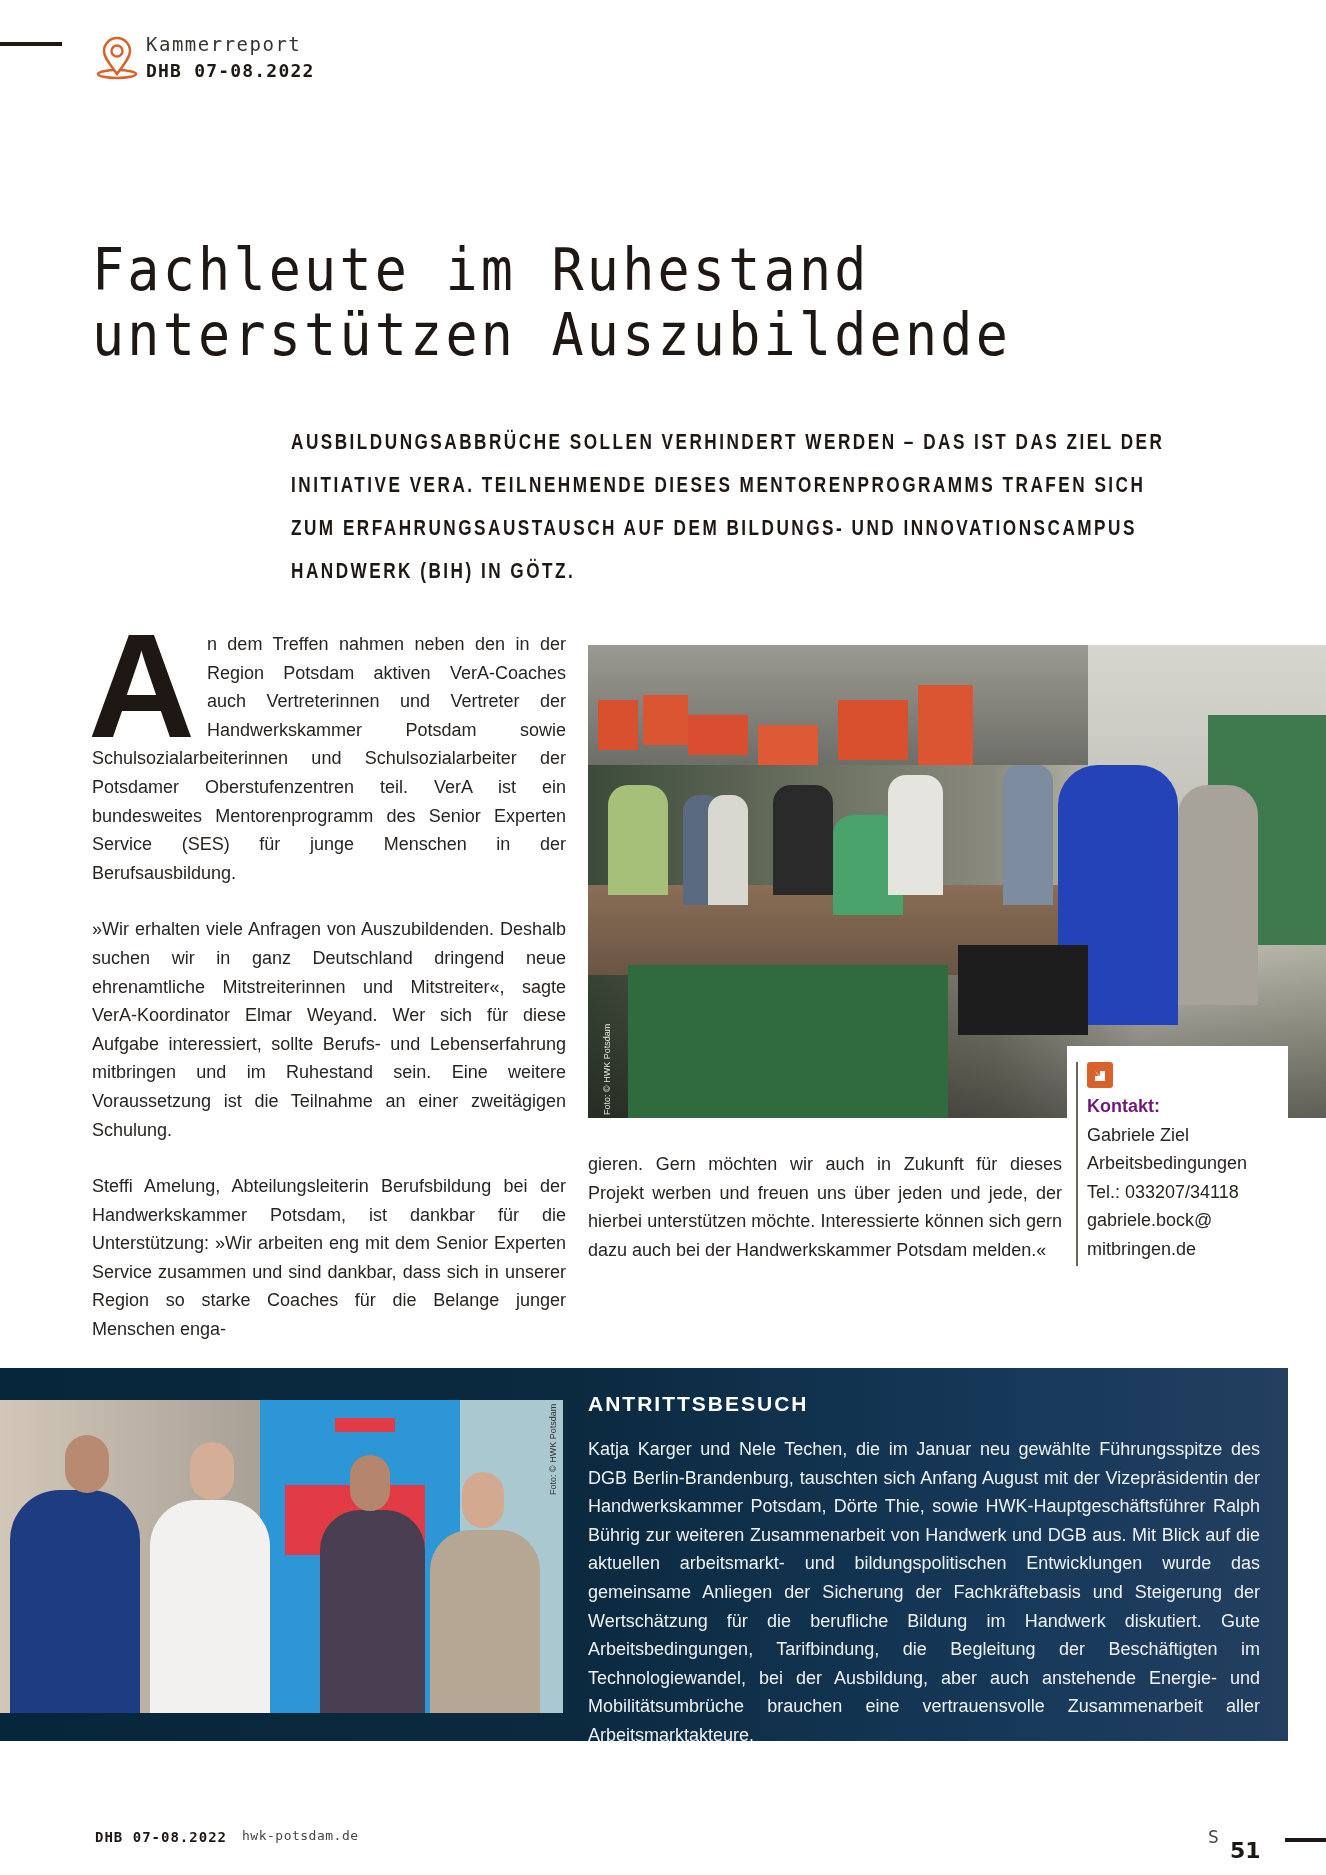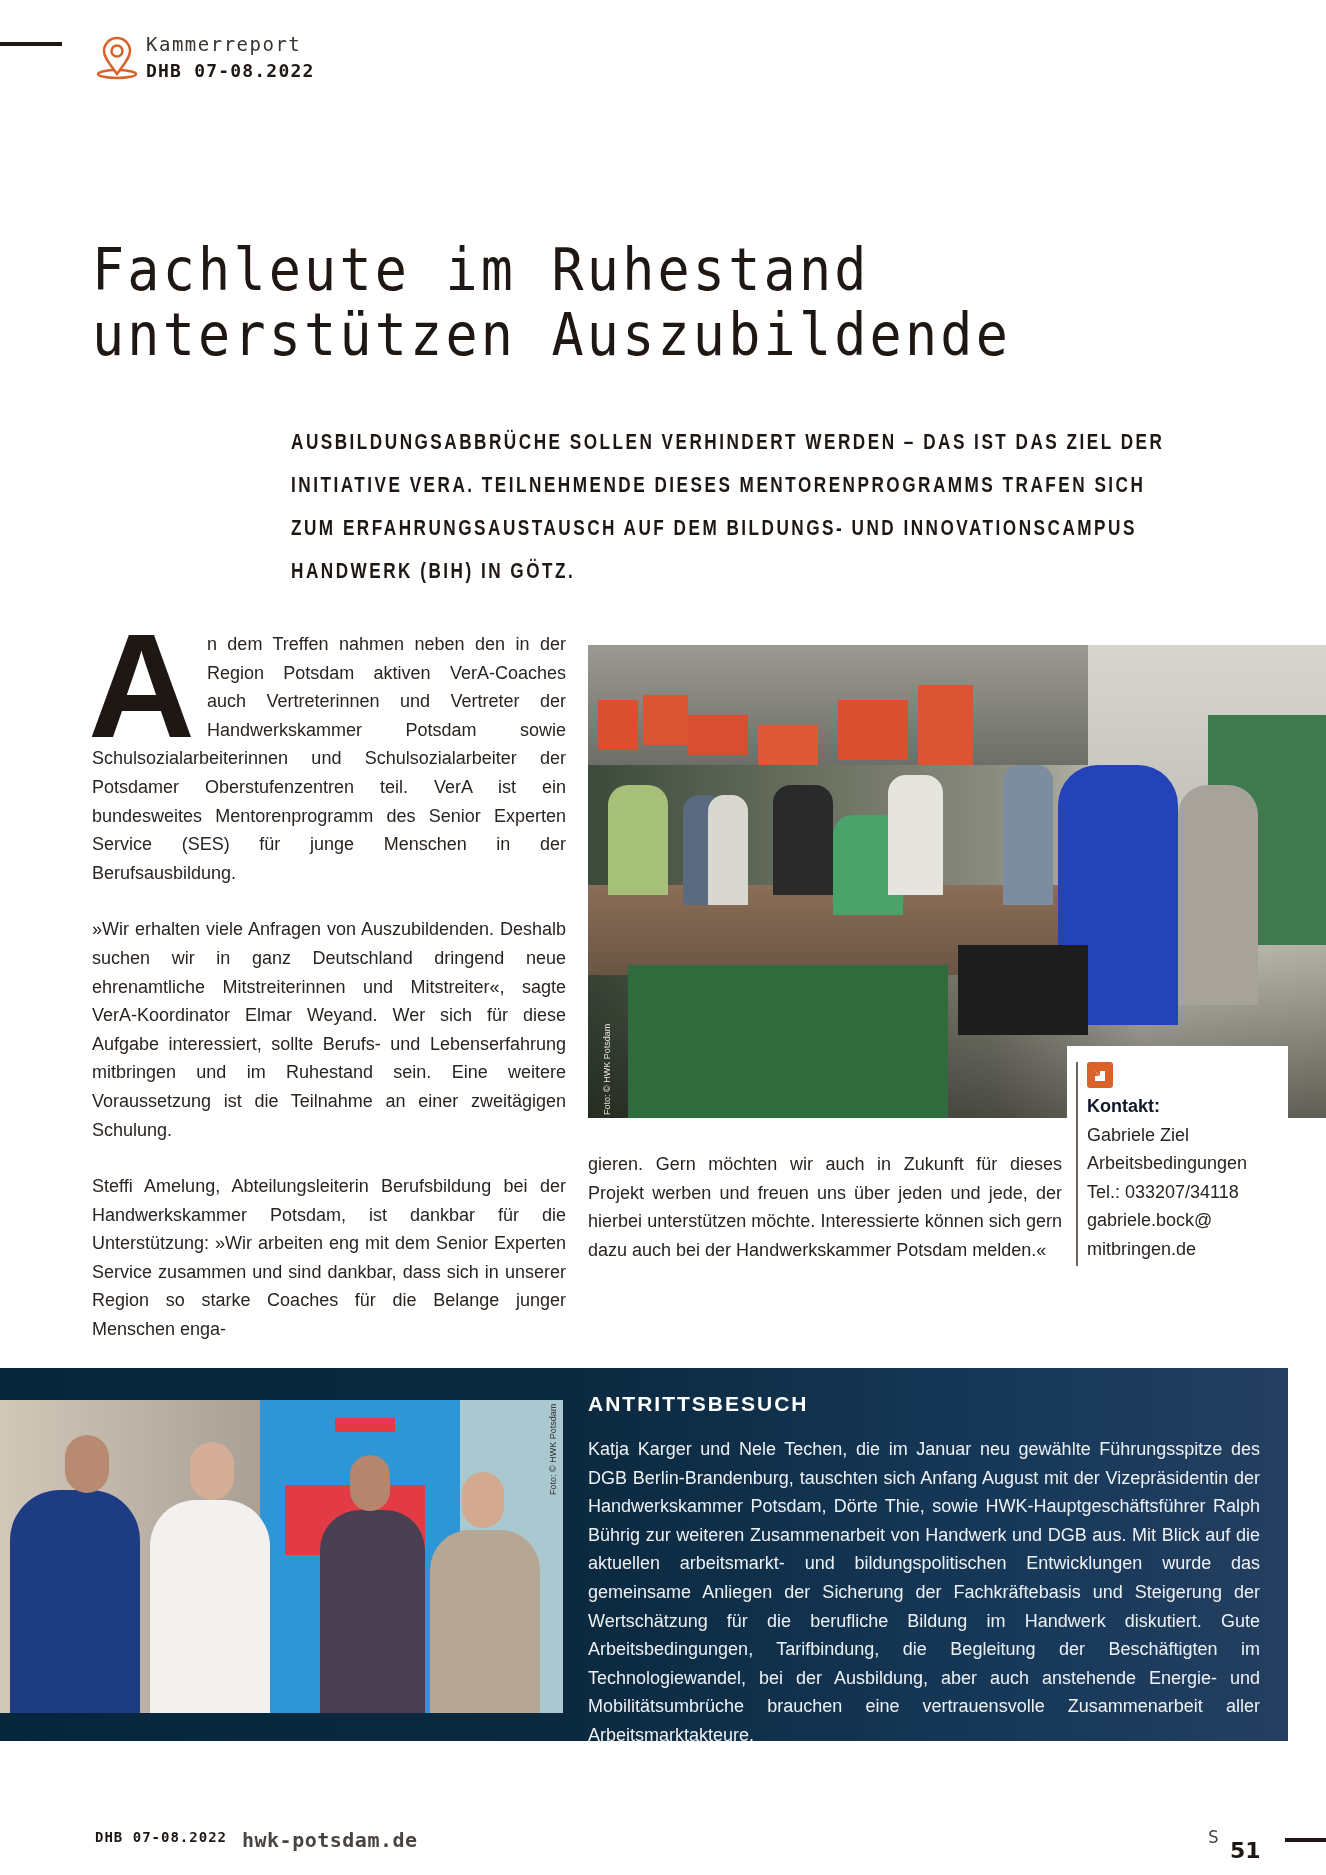--- a/index.html
+++ b/index.html
@@ -35,31 +35,31 @@
       linear-gradient(180deg, rgba(0,0,0,0) 60%, rgba(20,20,15,0.55) 100%),
       linear-gradient(90deg, #3b4a3a 0%, #6a7060 30%, #8a8a7e 55%, #c9c7bd 75%, #b8b8aa 100%); }
   .ph-band { position:absolute; }
   .photo-credit { position:absolute; font-size:9px; color:#e8e4dc; transform:rotate(-90deg); transform-origin:left top; white-space:nowrap; font-family:"Liberation Sans", sans-serif; }
 
   
   .contact-box { left:1067px; top:1046px; width:221px; height:76px; background:#ffffff; }
   .contact-rule { left:1076px; top:1062px; width:2px; height:204px; background:#6c645e; }
   .contact-icon { left:1087px; top:1062px; width:26px; height:26px; background:#d9622b; border-radius:3px; }
   .contact { left:1087px; top:1092px; width:230px; font-size:18px; line-height:28.6px; color:#2a2420; }
-  .contact .k { font-weight:bold; color:#0f172a; }
+  .contact .k { font-weight:bold; color:#701a75; }
 
   
   .panel { left:0; top:1368px; width:1288px; height:373px; background:linear-gradient(90deg,#06263b 0%, #0b2a40 45%, #17395a 80%, #243f60 100%); }
   .photo2 { left:0; top:1400px; width:563px; height:313px; overflow:hidden; background:#cfd3d1; }
   .panel-title { left:588px; top:1392px; font-size:21px; font-weight:bold; letter-spacing:2px; color:#ffffff; font-family:"Liberation Sans", sans-serif; }
   .panel-text { left:588px; top:1435px; width:672px; font-size:18px; line-height:28.6px; color:#eef1f4; text-align:justify; }
 
   
   .ftr-issue { left:95px; top:1829px; font-size:14px; font-weight:bold; letter-spacing:1px; color:#1e1713; }
-  .ftr-url { left:242px; top:1828px; font-size:20px; letter-spacing:0.5px; color:#4a4440;font-weight:bold; }
+  .ftr-url { left:242px; top:1828px; font-size:13px; letter-spacing:0.5px; color:#4a4440; }
   .ftr-s { left:1208px; top:1826px; font-size:18px; color:#4a4440; }
   .ftr-num { left:1230px; top:1838px; font-size:22px; font-weight:bold; color:#1e1713; font-family:"DejaVu Sans", sans-serif; }
   .ftr-rule { left:1285px; top:1838px; width:41px; height:4px; background:#1e1713; }
 </style>
 </head>
 <body>
 
 <div class="abs hdr-rule"></div>
 <svg class="abs hdr-icon" viewBox="0 0 42 44">
   <ellipse cx="21" cy="38" rx="19" ry="4" fill="none" stroke="#d9622b" stroke-width="2.5"></ellipse>

